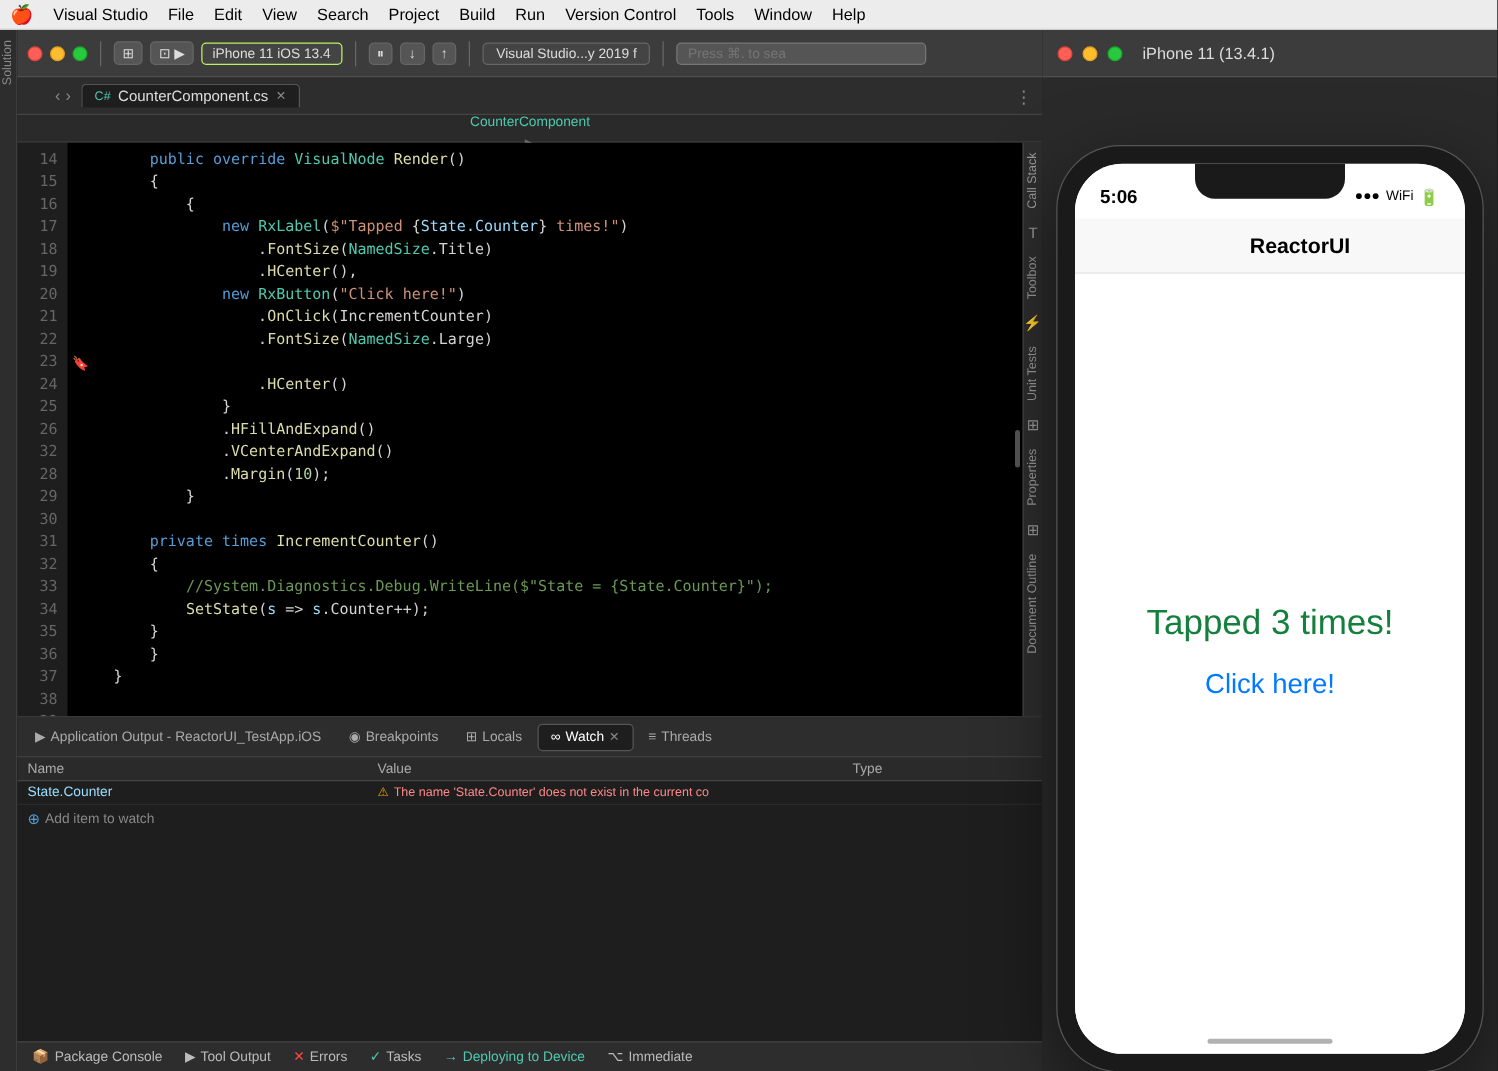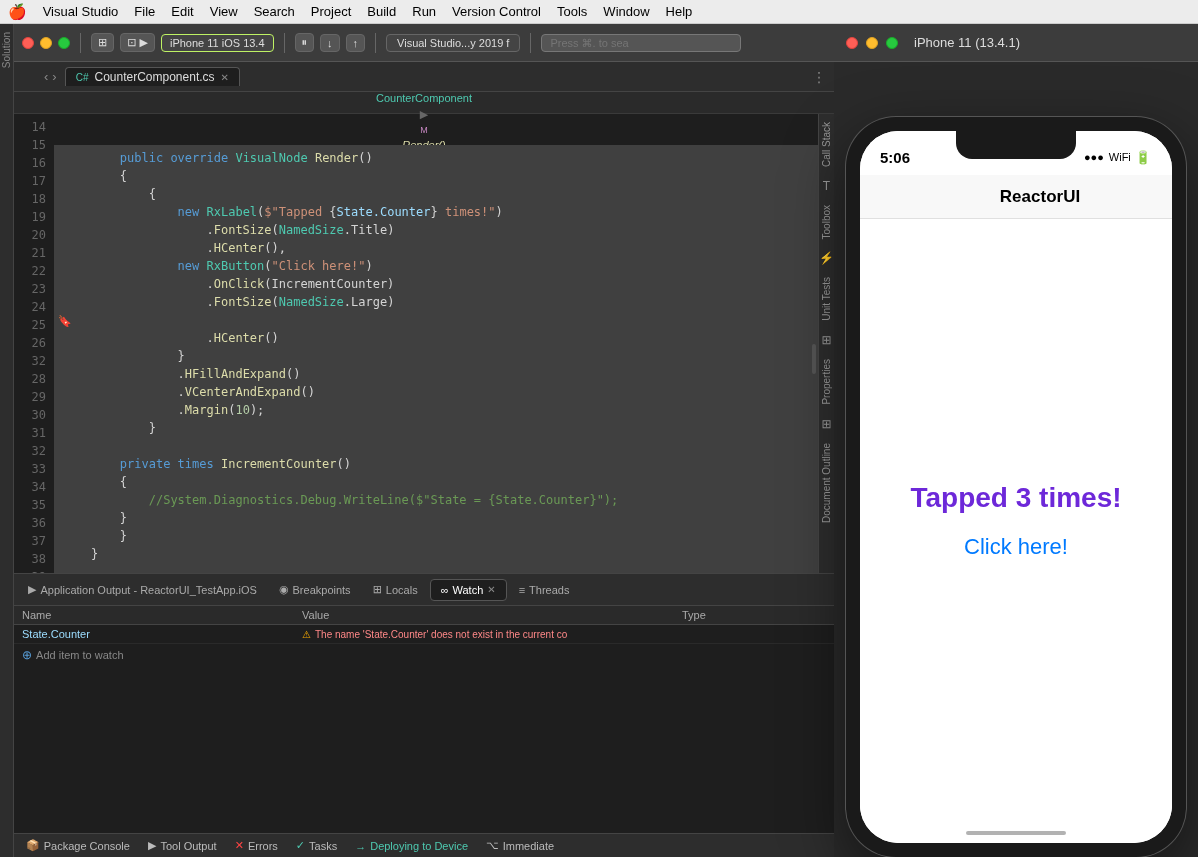--- a/index.html
+++ b/index.html
@@ -160,22 +160,21 @@
       user-select: none;
     }
     .code-content {
       flex: 1;
       padding: 4px 0;
       font-size: 12px;
       font-family: 'SF Mono', 'Menlo', monospace;
       line-height: 18px;
       overflow: auto;
       color: #d4d4d4;
-      background: #404040;
-      margin-top: 31px;
+      background: #000000;
     }
     .code-line { padding: 0 8px; white-space: pre; height: 18px; }
 
     
     .kw { color: #c586c0; }
     .kw2 { color: #569cd6; }
     .type { color: #4ec9b0; }
     .method { color: #dcdcaa; }
     .str { color: #ce9178; }
     .comment { color: #6a9955; }
@@ -416,22 +415,22 @@
       flex: 1;
       display: flex;
       flex-direction: column;
       align-items: center;
       justify-content: center;
       background: #fff;
       gap: 20px;
     }
     .iphone-tapped {
       font-size: 28px;
-      font-weight: 700;
-      color: #6d28d9;
+      font-weight: 400;
+      color: #15803d;
     }
     .iphone-click-here {
       font-size: 22px;
       color: #007AFF;
       cursor: pointer;
     }
     .iphone-home-indicator {
       height: 20px;
       background: #fff;
       display: flex;
@@ -582,20 +581,21 @@
           <div class="code-line">                    .<span class="method">HCenter</span>()</div>
           <div class="code-line">                }</div>
           <div class="code-line">                .<span class="method">HFillAndExpand</span>()</div>
           <div class="code-line">                .<span class="method">VCenterAndExpand</span>()</div>
           <div class="code-line">                .<span class="method">Margin</span>(<span class="num">10</span>);</div>
           <div class="code-line">            }</div>
           <div class="code-line"></div>
           <div class="code-line">        <span class="kw2">private</span> <span class="kw2">times</span> <span class="method">IncrementCounter</span>()</div>
           <div class="code-line">        {</div>
           <div class="code-line">            <span class="comment">//System.Diagnostics.Debug.WriteLine($"State = {State.Counter}");</span></div>
+          <div class="code-line">            <span class="method">SetState</span>(<span class="blue">s</span> =&gt; <span class="blue">s</span>.Counter++);</div>
           <div class="code-line">        }</div>
           <div class="code-line">        }</div>
           <div class="code-line">    }</div>
           <div class="code-line"></div>
         </div>
       </div>
 
       <div class="side-panel">
         <span class="side-label">Call Stack</span>
         <span style="color:#999; font-size:12px; margin: 4px 0;">T</span>

